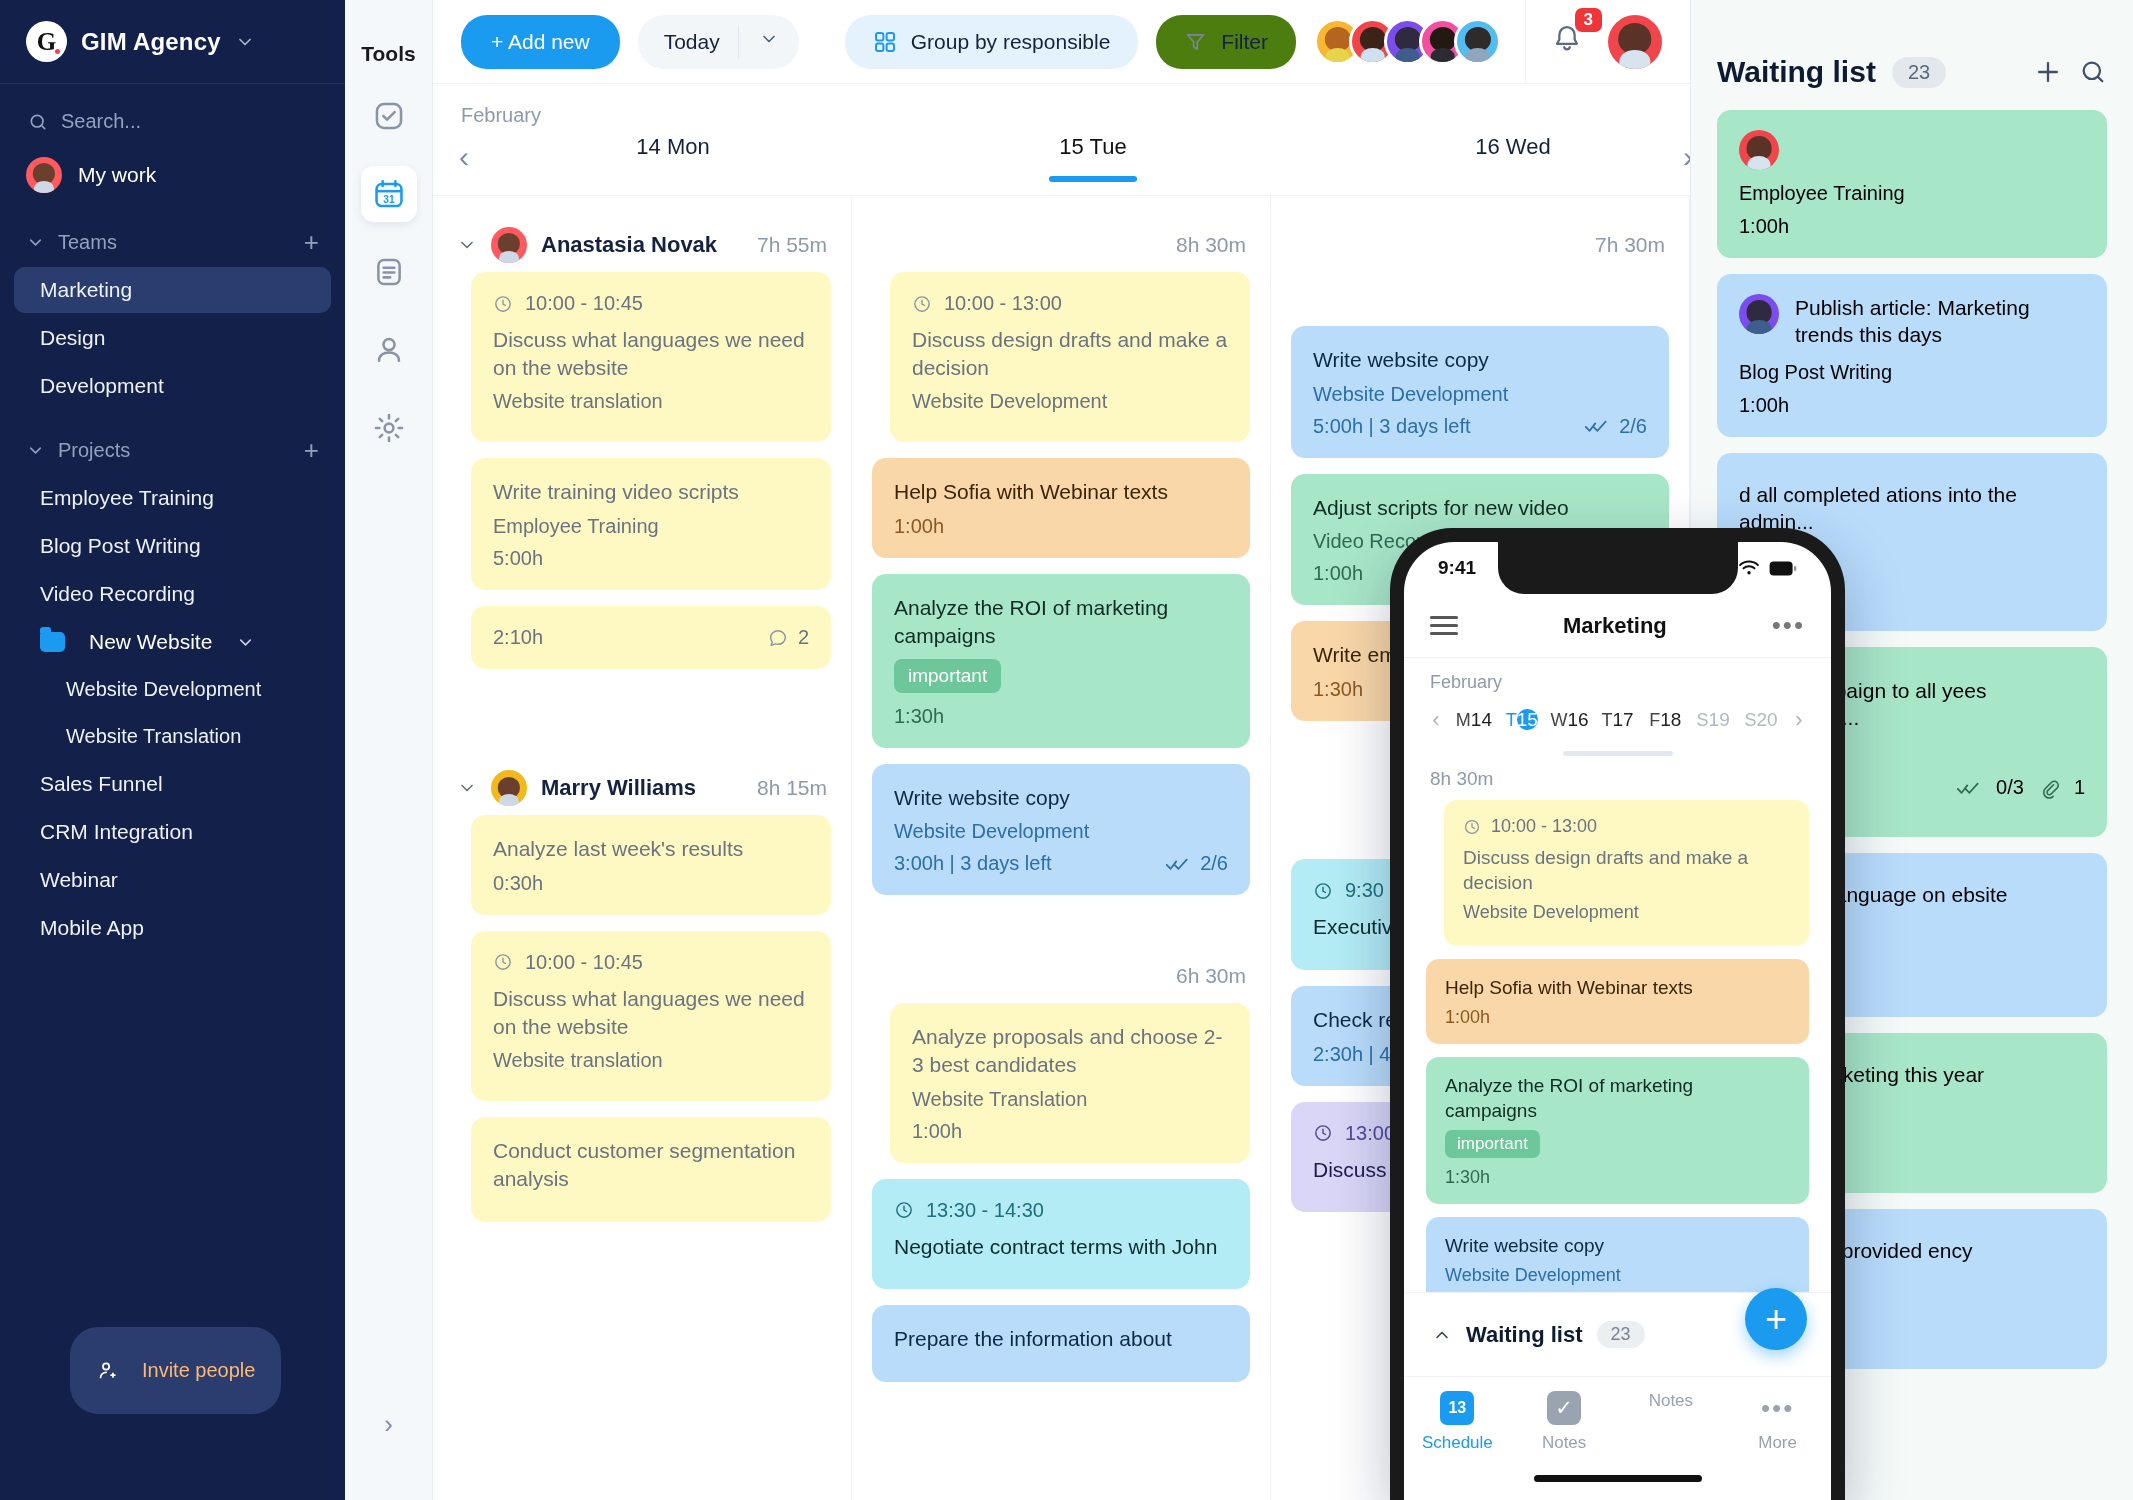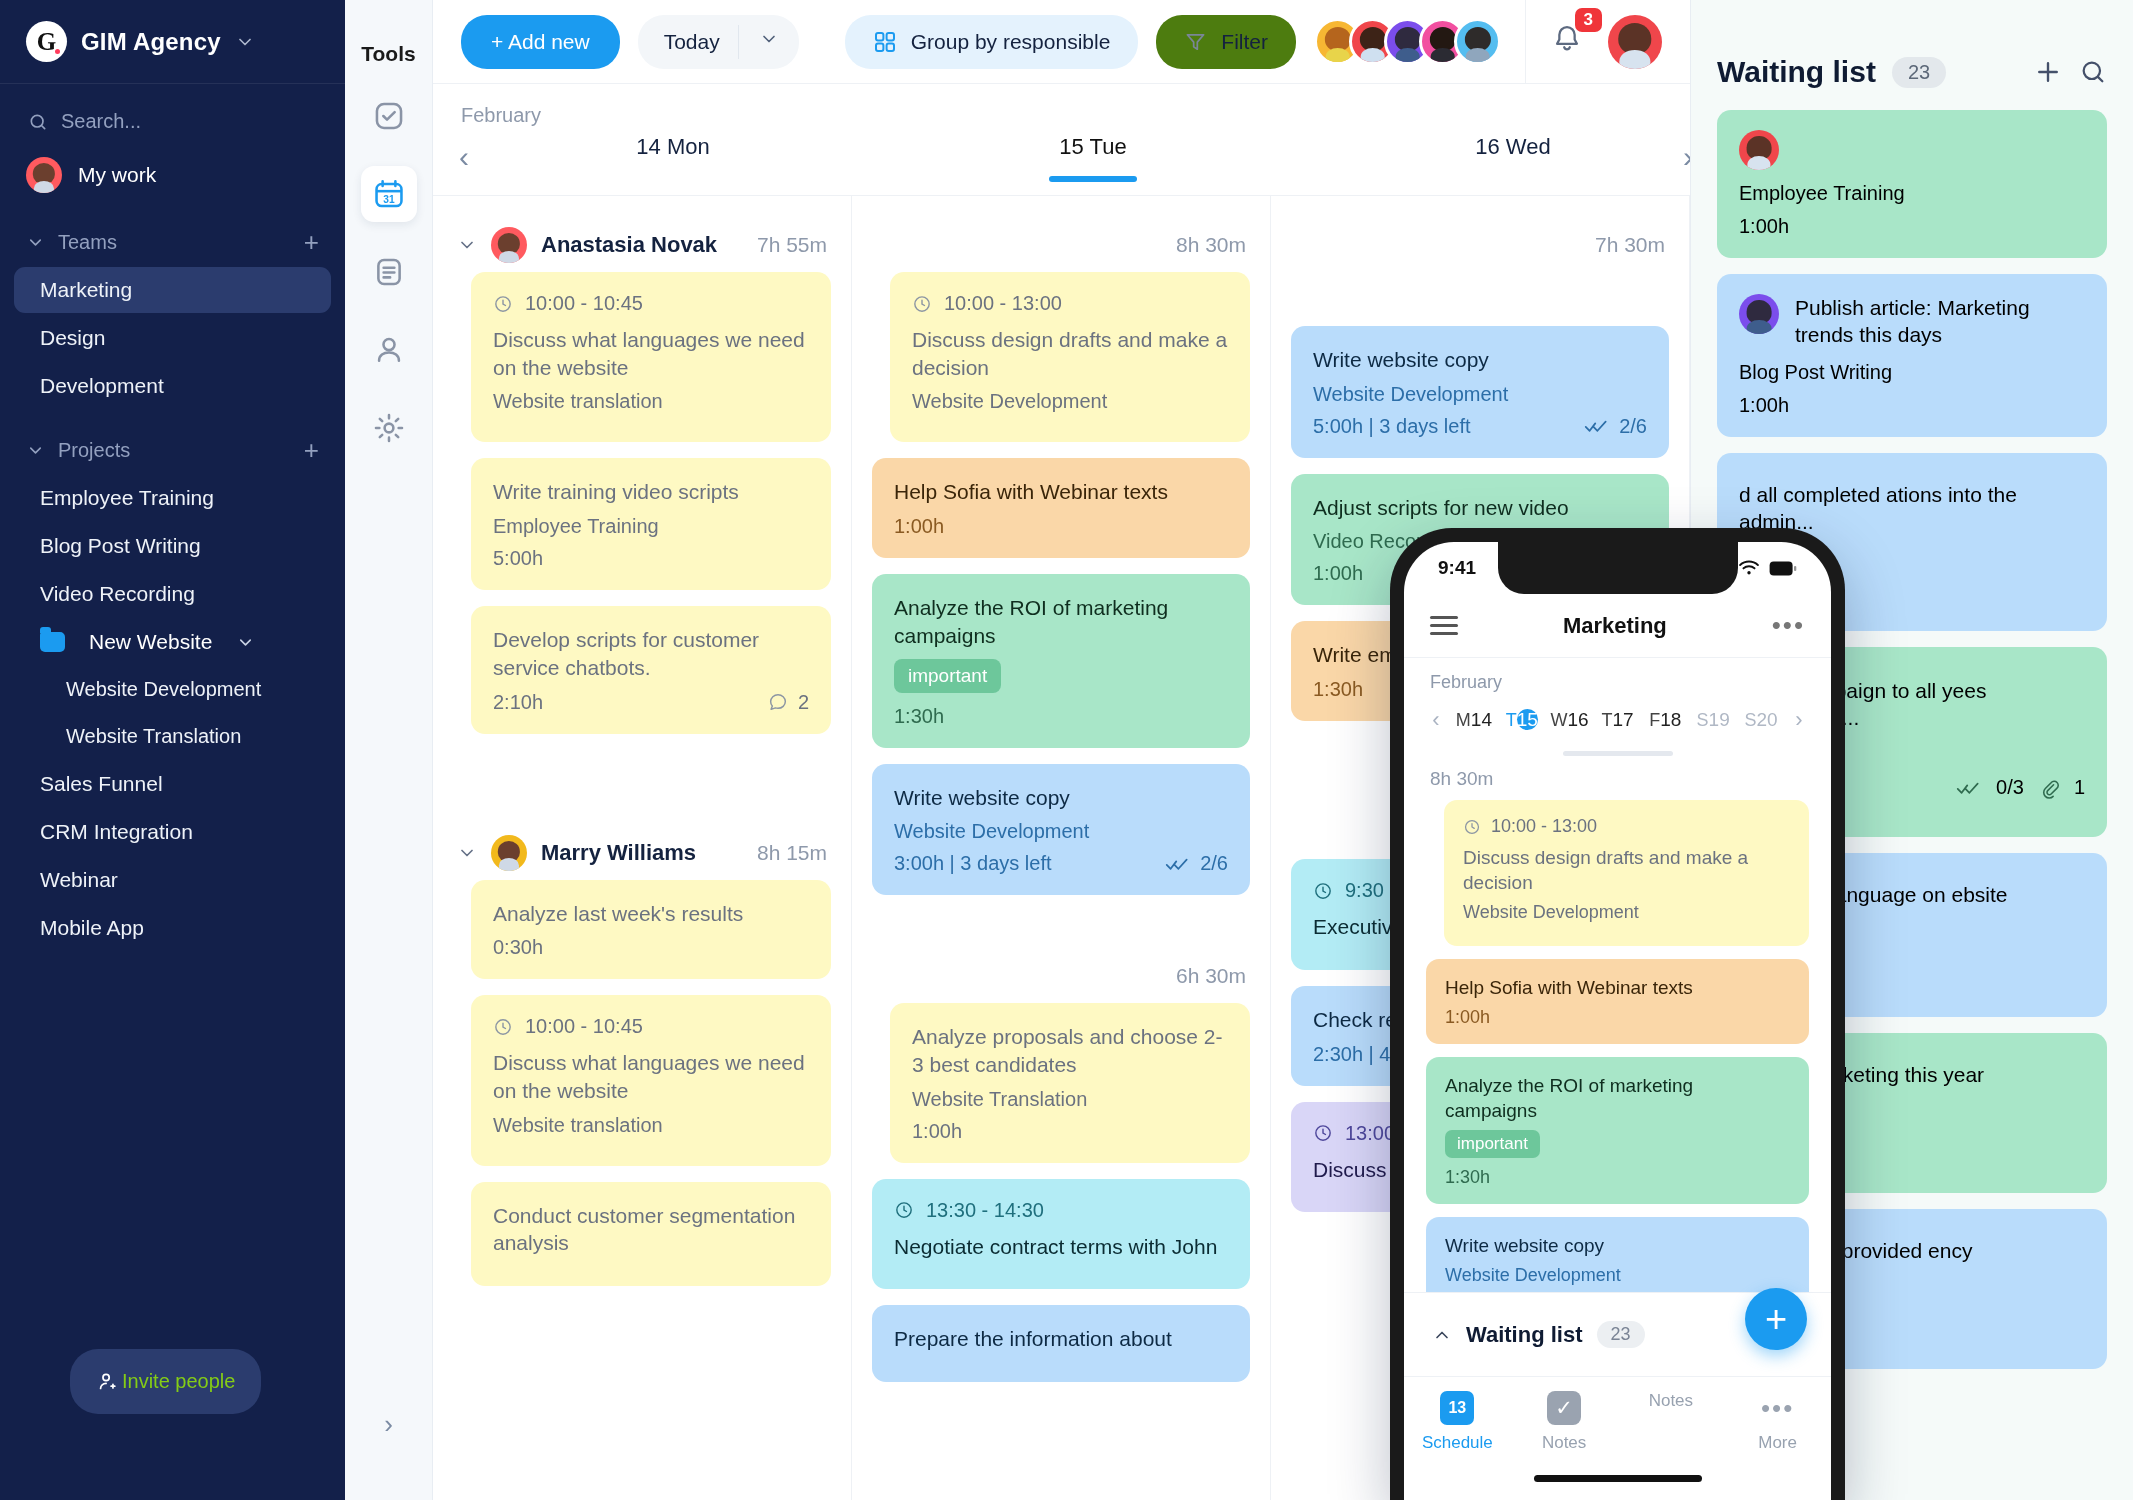--- a/index.html
+++ b/index.html
@@ -58,22 +58,22 @@
     padding: 11px 26px; font-size:21px; color:#eef2f8;
     border-radius: 11px; margin: 2px 14px; cursor:pointer;
   }
   .sb-item.active { background:#2b3c6e; }
   .sb-item.sub { padding-left: 52px; font-size:20px; }
   .sb-folder { display:flex;align-items:center;gap:24px;padding:11px 26px;font-size:21px;margin:2px 14px;}
   .folder-ic{width:25px;height:20px;background:#1b9bf0;border-radius:3px 5px 5px 5px;position:relative;flex:0 0 25px;}
   .folder-ic::before{content:'';position:absolute;top:-5px;left:0;width:11px;height:6px;background:#1b9bf0;border-radius:3px 3px 0 0;}
   .invite {
     position:absolute; left:70px; bottom:86px;
-    background:#2b3c6e; color:#84cc16; border:none; border-radius:28px;
-    padding:21px 26px; font-size:20px; display:flex; align-items:center; gap:4px;
+    background:#2b3c6e; color:#fdba74; border:none; border-radius:28px;
+    padding:32px 26px; font-size:20px; display:flex; align-items:center; gap:24px;
     font-family:"Liberation Sans",sans-serif; cursor:pointer;
   }
 
   
   .rail {
     width: 88px; flex:0 0 88px; background:#f5f8fb; height:1500px;
     display:flex; flex-direction:column; align-items:center;
     border-right:1px solid #e8edf3; position:relative;
   }
   .rail-title{ font-size:21px; font-weight:600; color:#1a1a1a; margin-top:42px;}
@@ -458,21 +458,20 @@
 
           <div class="card c-grey">
             <div class="ttl">Write training video scripts</div>
             <div class="proj">Employee Training</div>
             <div class="meta">
                 <span>5:00h</span>
               </div>
           </div>
 
           <div class="card c-grey">
-            <div class="ttl">Develop scripts for customer service chatbots.</div>
             <div class="meta">
               <span>2:10h</span>
               <span class="right">
                 <svg width="22" height="22" viewBox="0 0 24 24" fill="none">
                     <path d="M20 11.5c0 4.1-3.6 7.4-8 7.4-1 0-2-.2-2.9-.5L4.5 20l1.3-3.6A7 7 0 014 11.5C4 7.4 7.6 4.1 12 4.1s8 3.3 8 7.4z" stroke="#8c96a3" stroke-width="1.6" stroke-linejoin="round"></path>
                   </svg>
                 <span>2</span>
               </span>
             </div>
           </div>

